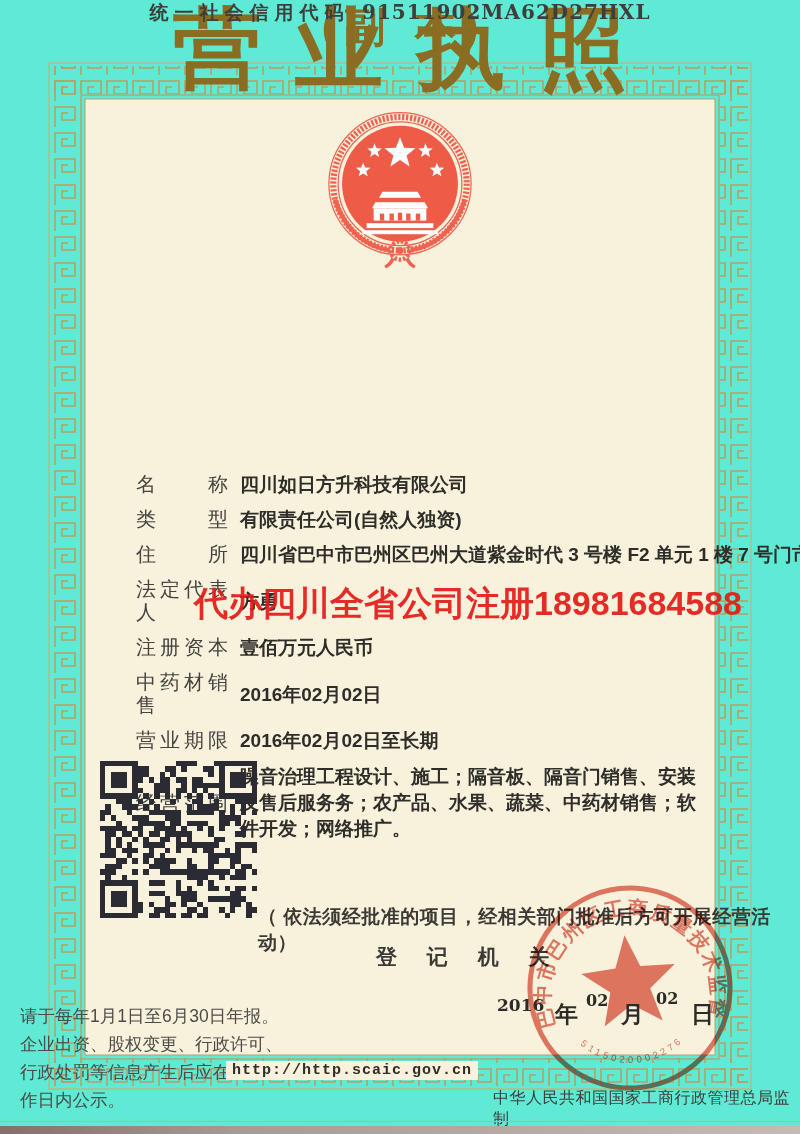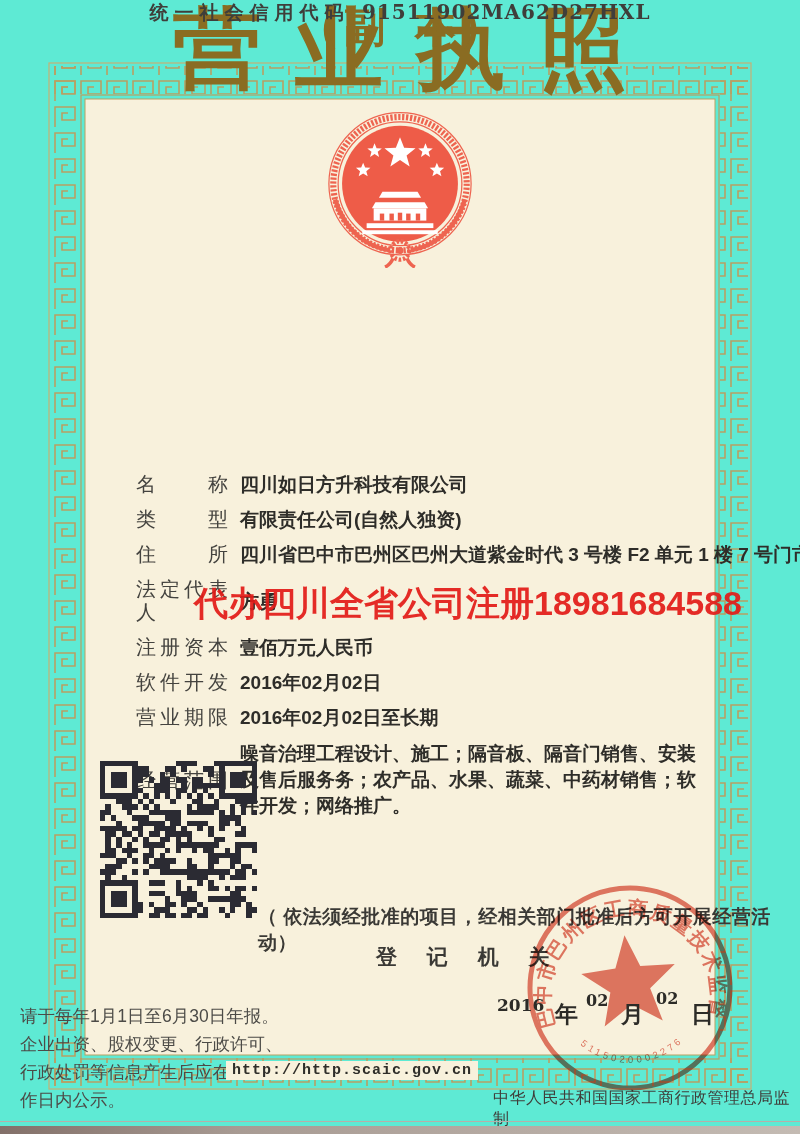--- a/index.html
+++ b/index.html
@@ -129,21 +129,21 @@
     </div>
     <div class="frow">
       <div class="flabel">法定代表人</div>
       <div class="fvalue">方勇</div>
     </div>
     <div class="frow">
       <div class="flabel">注册资本</div>
       <div class="fvalue">壹佰万元人民币</div>
     </div>
     <div class="frow">
-      <div class="flabel">软件开发</div>
+      <div class="flabel">中药材销售</div>
       <div class="fvalue">2016年02月02日</div>
     </div>
     <div class="frow">
       <div class="flabel">营业期限</div>
       <div class="fvalue">2016年02月02日至长期</div>
     </div>
     <div class="frow scope">
       <div class="flabel">经营范围</div>
       <div class="fvalue">噪音治理工程设计、施工；隔音板、隔音门销售、安装及售后服务务；农产品、水果、蔬菜、中药材销售；软件开发；网络推广。</div>
     </div>

